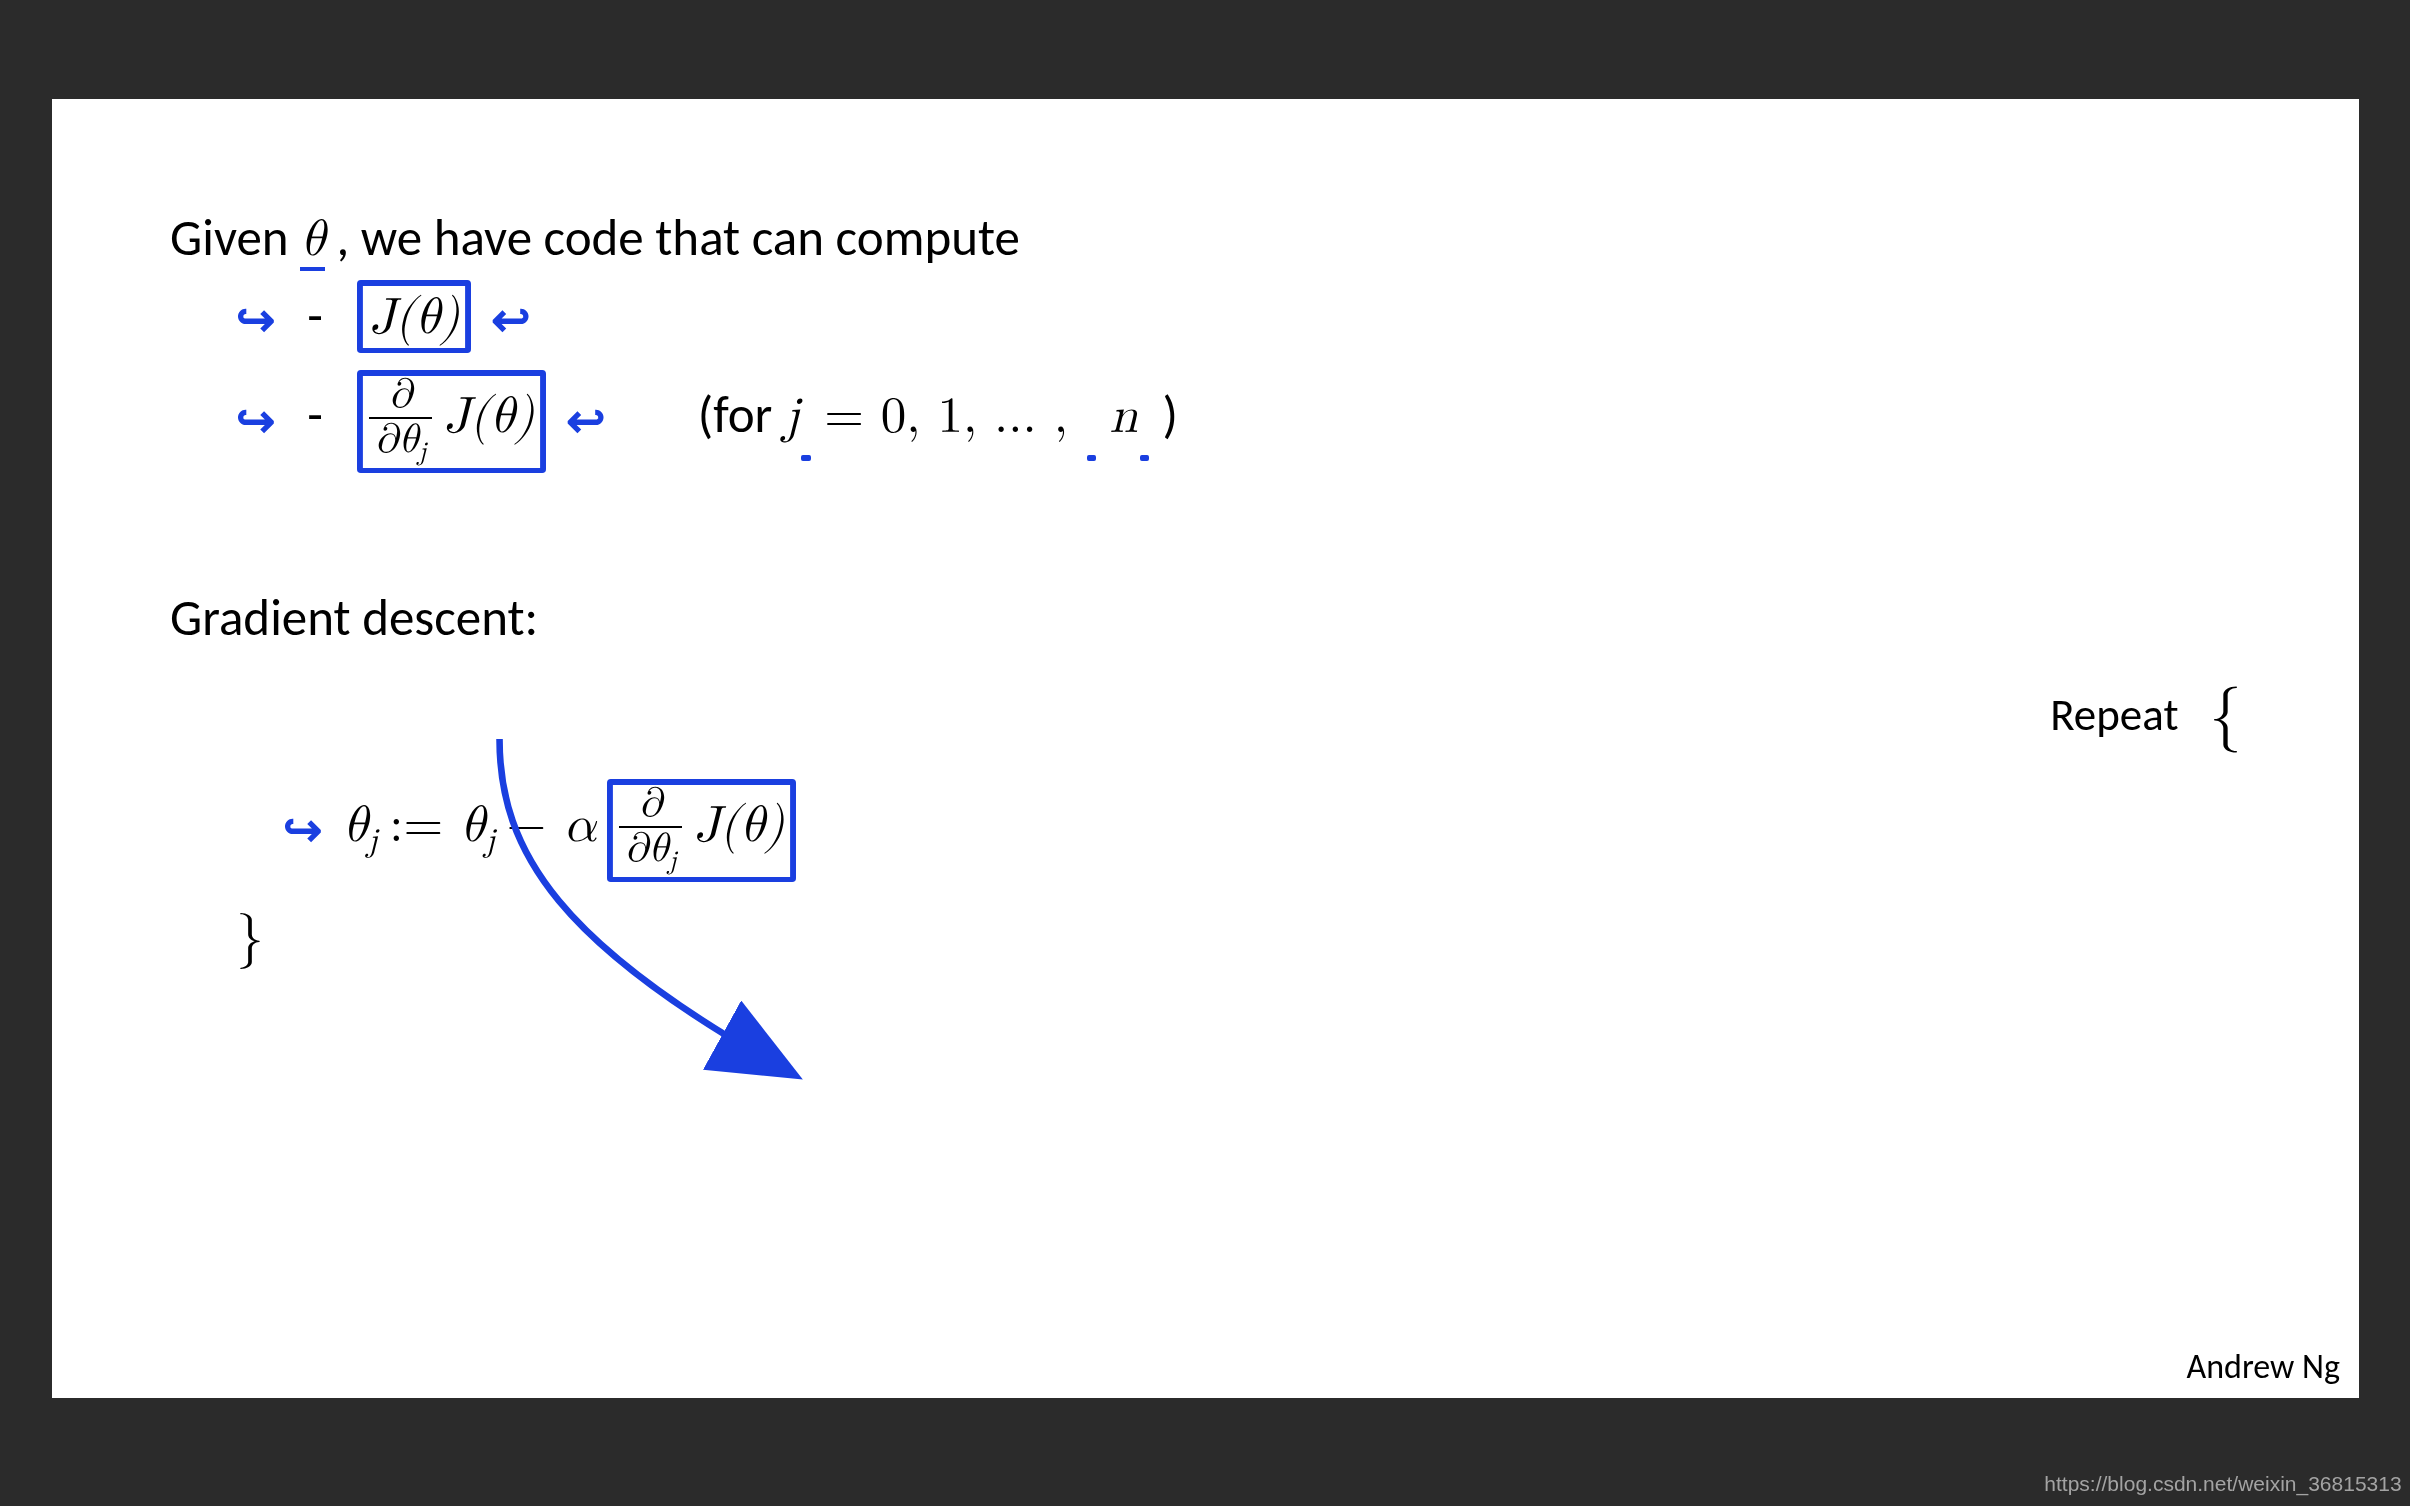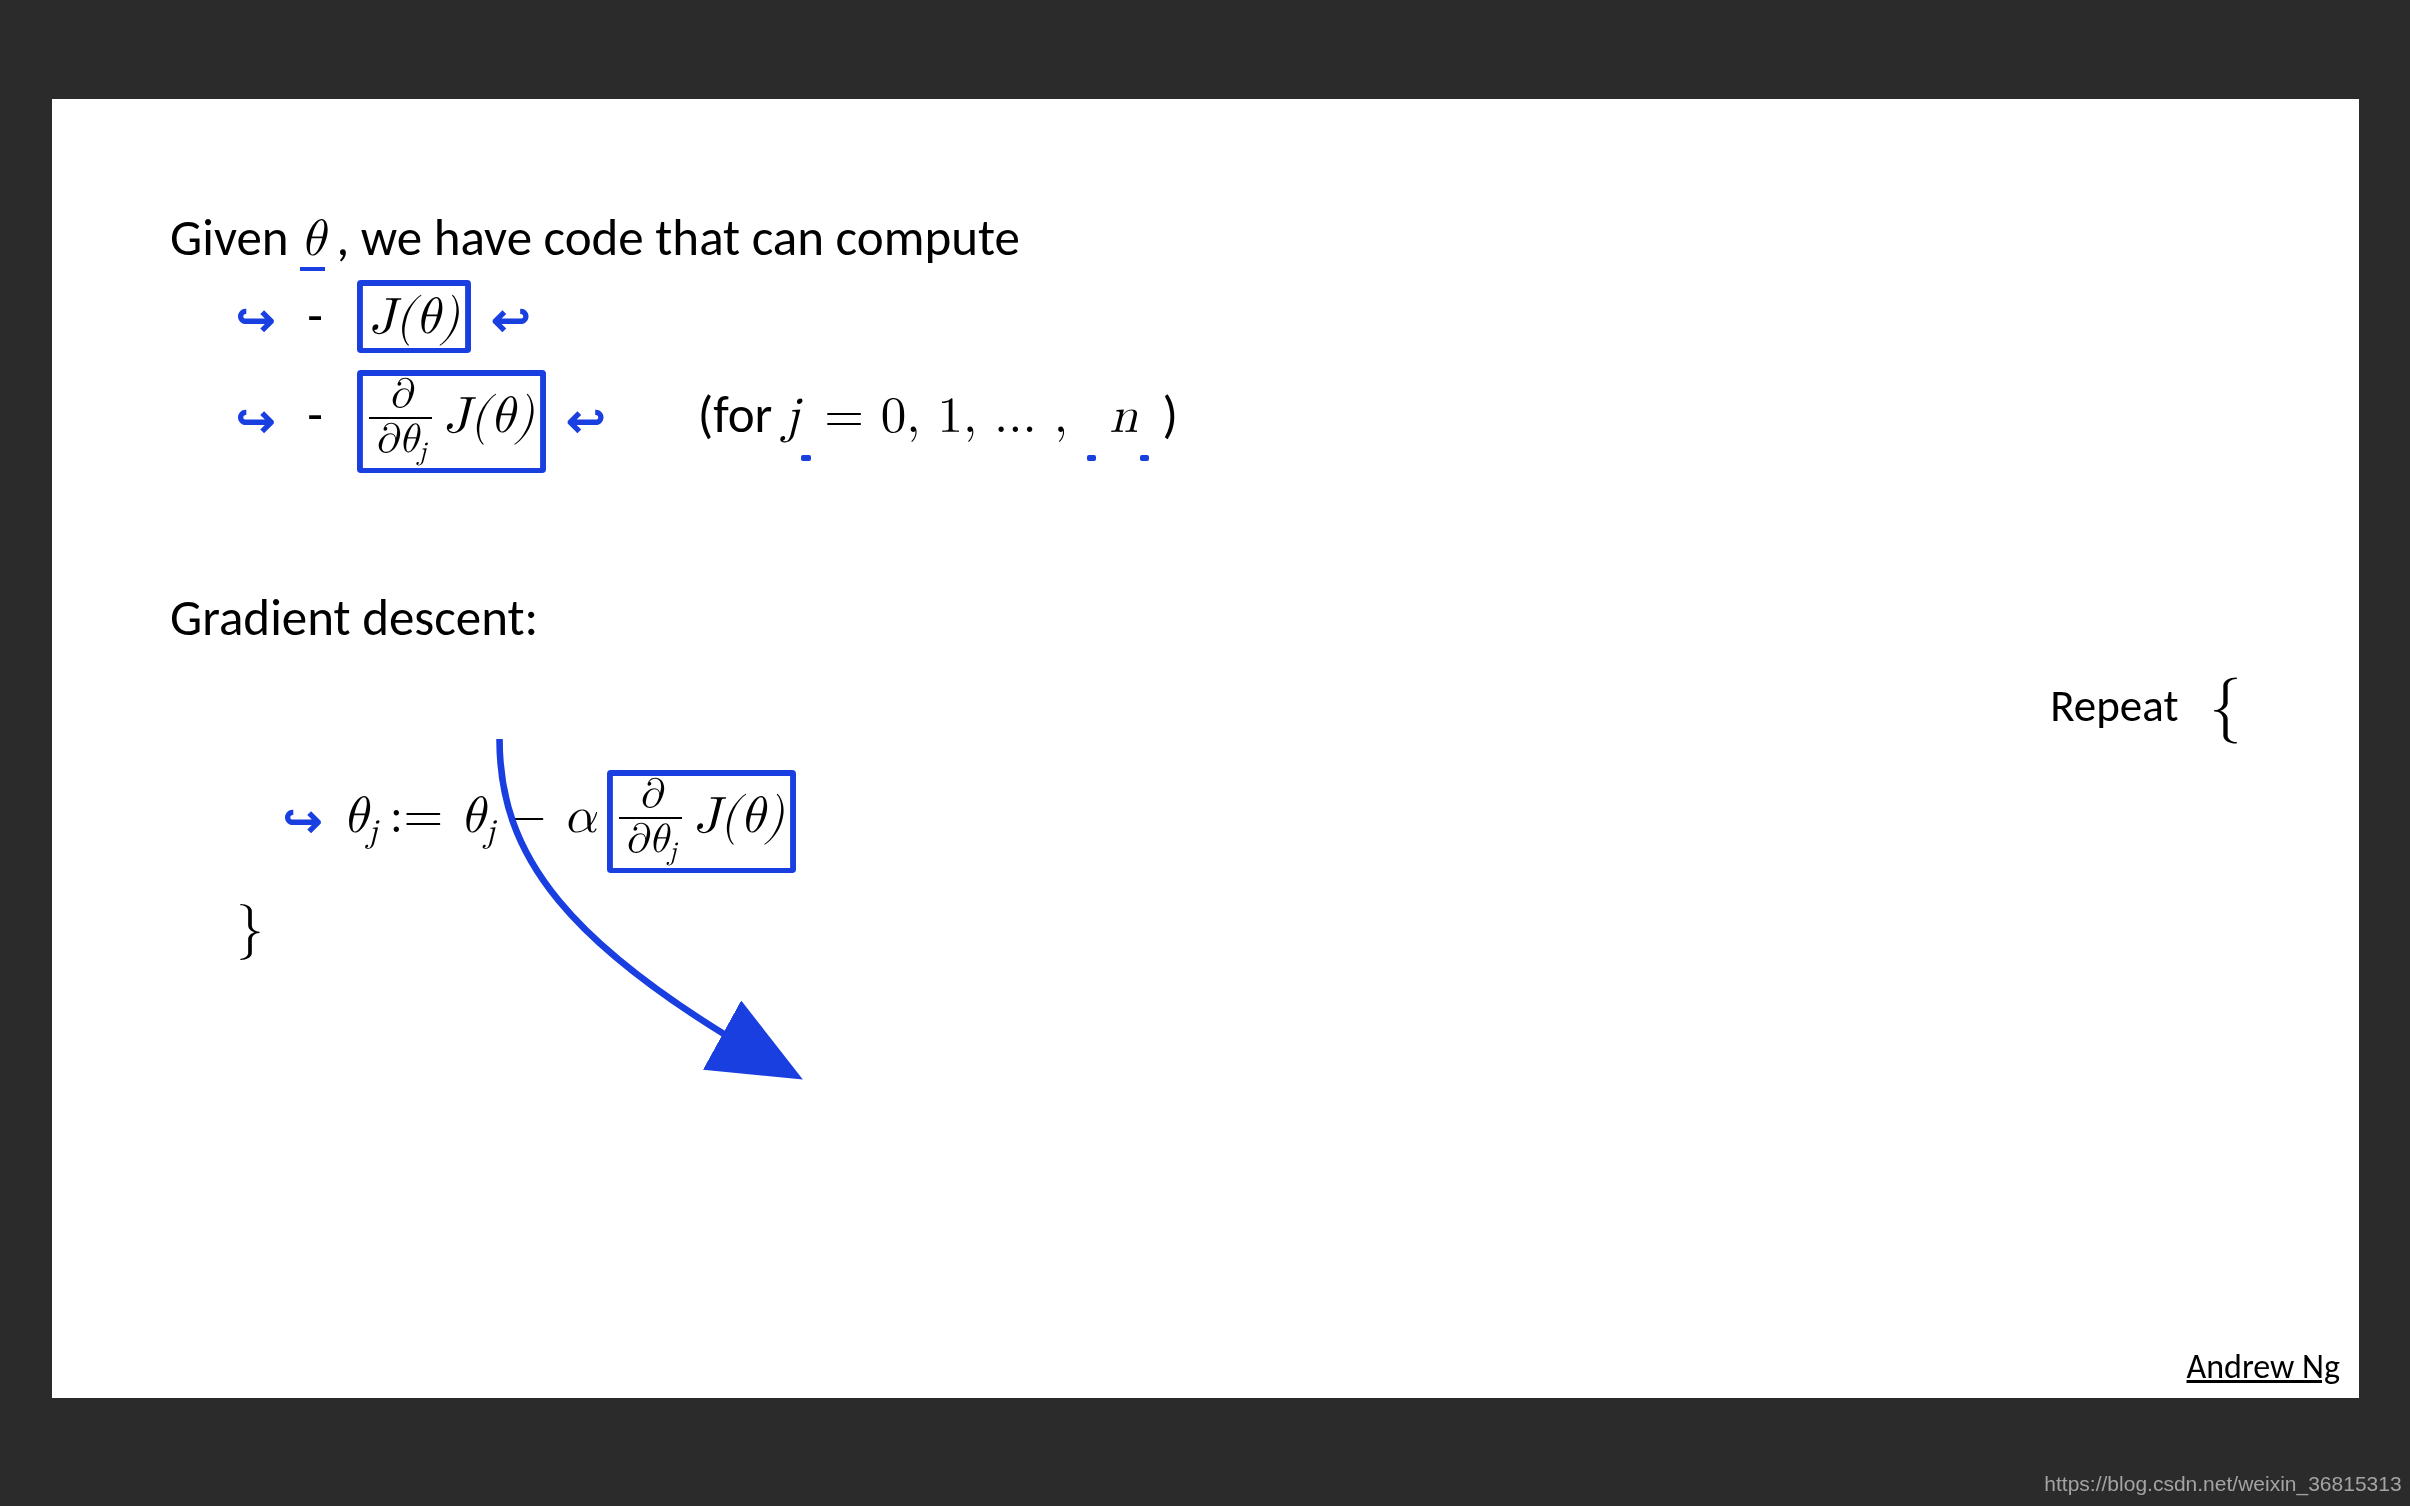--- a/index.html
+++ b/index.html
@@ -78,21 +78,21 @@
     line-height: 1.05;
   }
   .indent1 {
     margin-left: 66px;
     margin-top: 9.4px;
     font-size: 51px;
   }
   .gd-head {
     margin-top: 113px;
     font-size: 51px;
-    margin-bottom: 19px;
+    margin-bottom: 28px;
   }
   .repeat {
     font-size: 45px;
     margin-left: 14px;
     margin-bottom: 23.5px;
     text-align: right;
   }
   .update {
     font-size: 51px;
     margin-left: 113px;
@@ -130,21 +130,20 @@
     border-radius:1.9px;
     vertical-align: -28px;
     margin: 0 1.9px;
   }
   .author {
     position: absolute;
     right: 19px;
     bottom: 11.3px;
     font-size: 34px;
     color: #000;
-    text-decoration: underline;
   }
   .watermark {
     position: absolute;
     right: 9.4px;
     bottom: 11px;
     font-size: 21px;
     color: #a3a3a3;
     font-family: Arial, sans-serif;
   }
   svg.connector {

